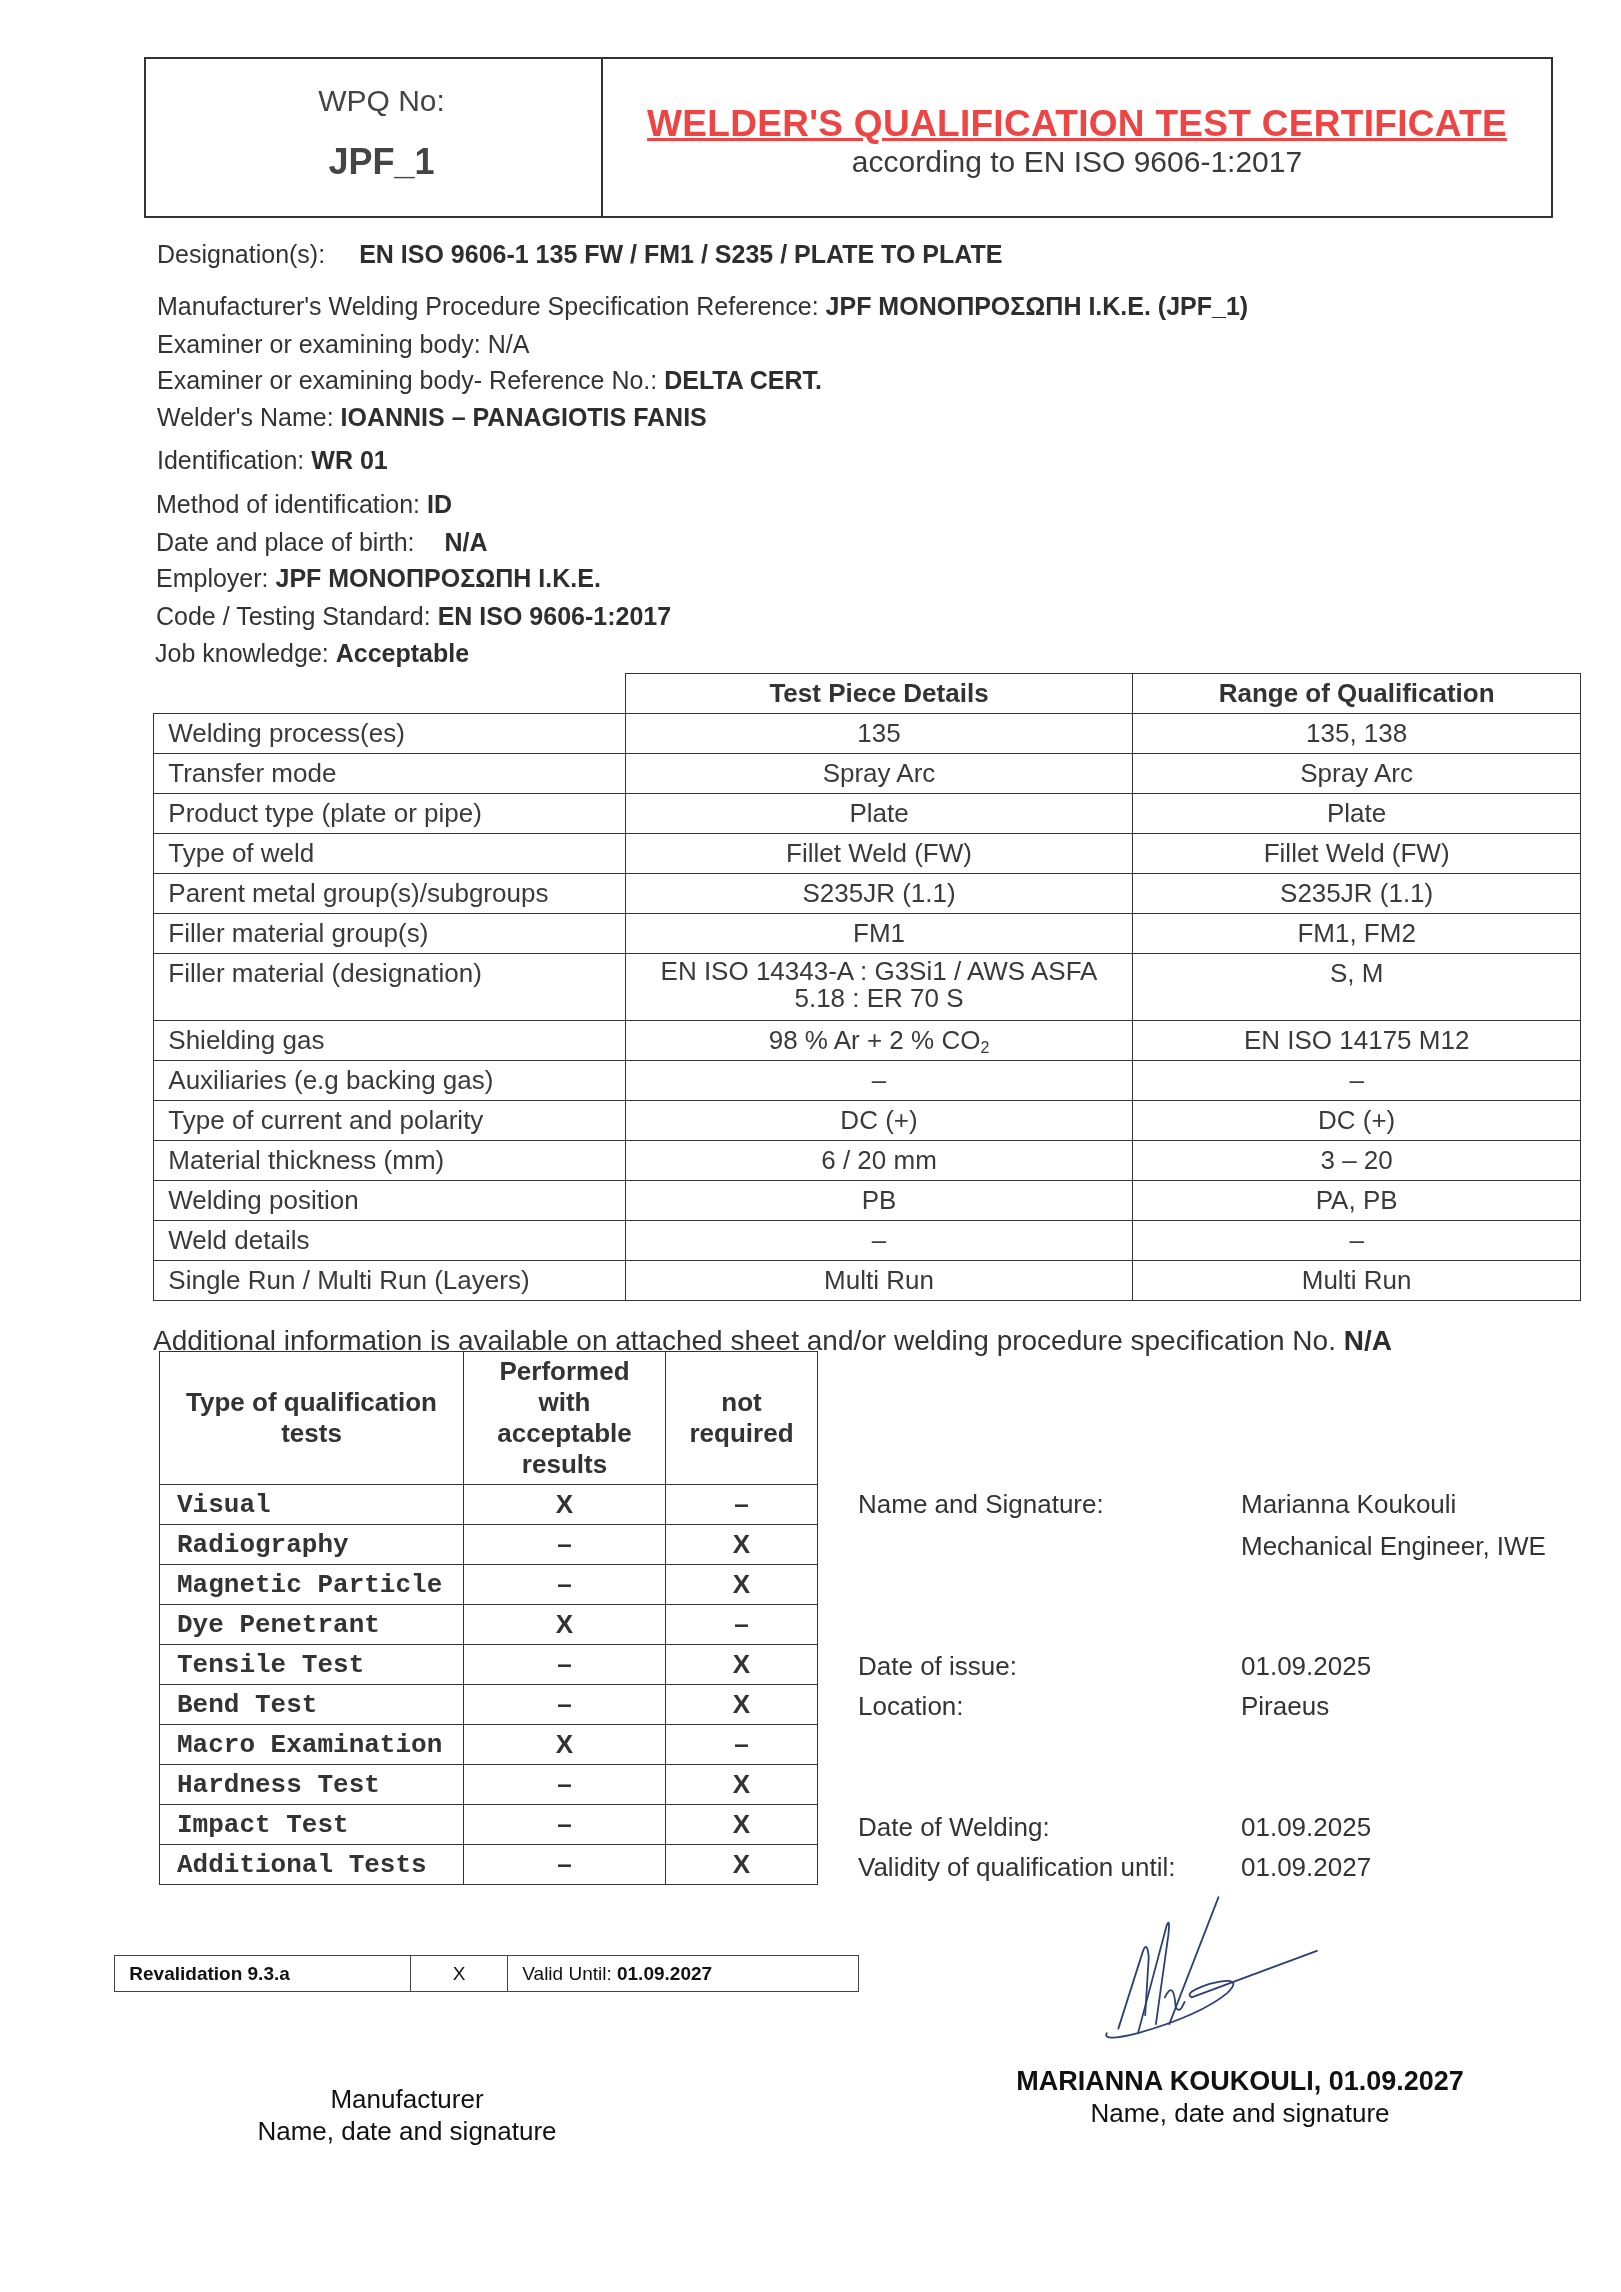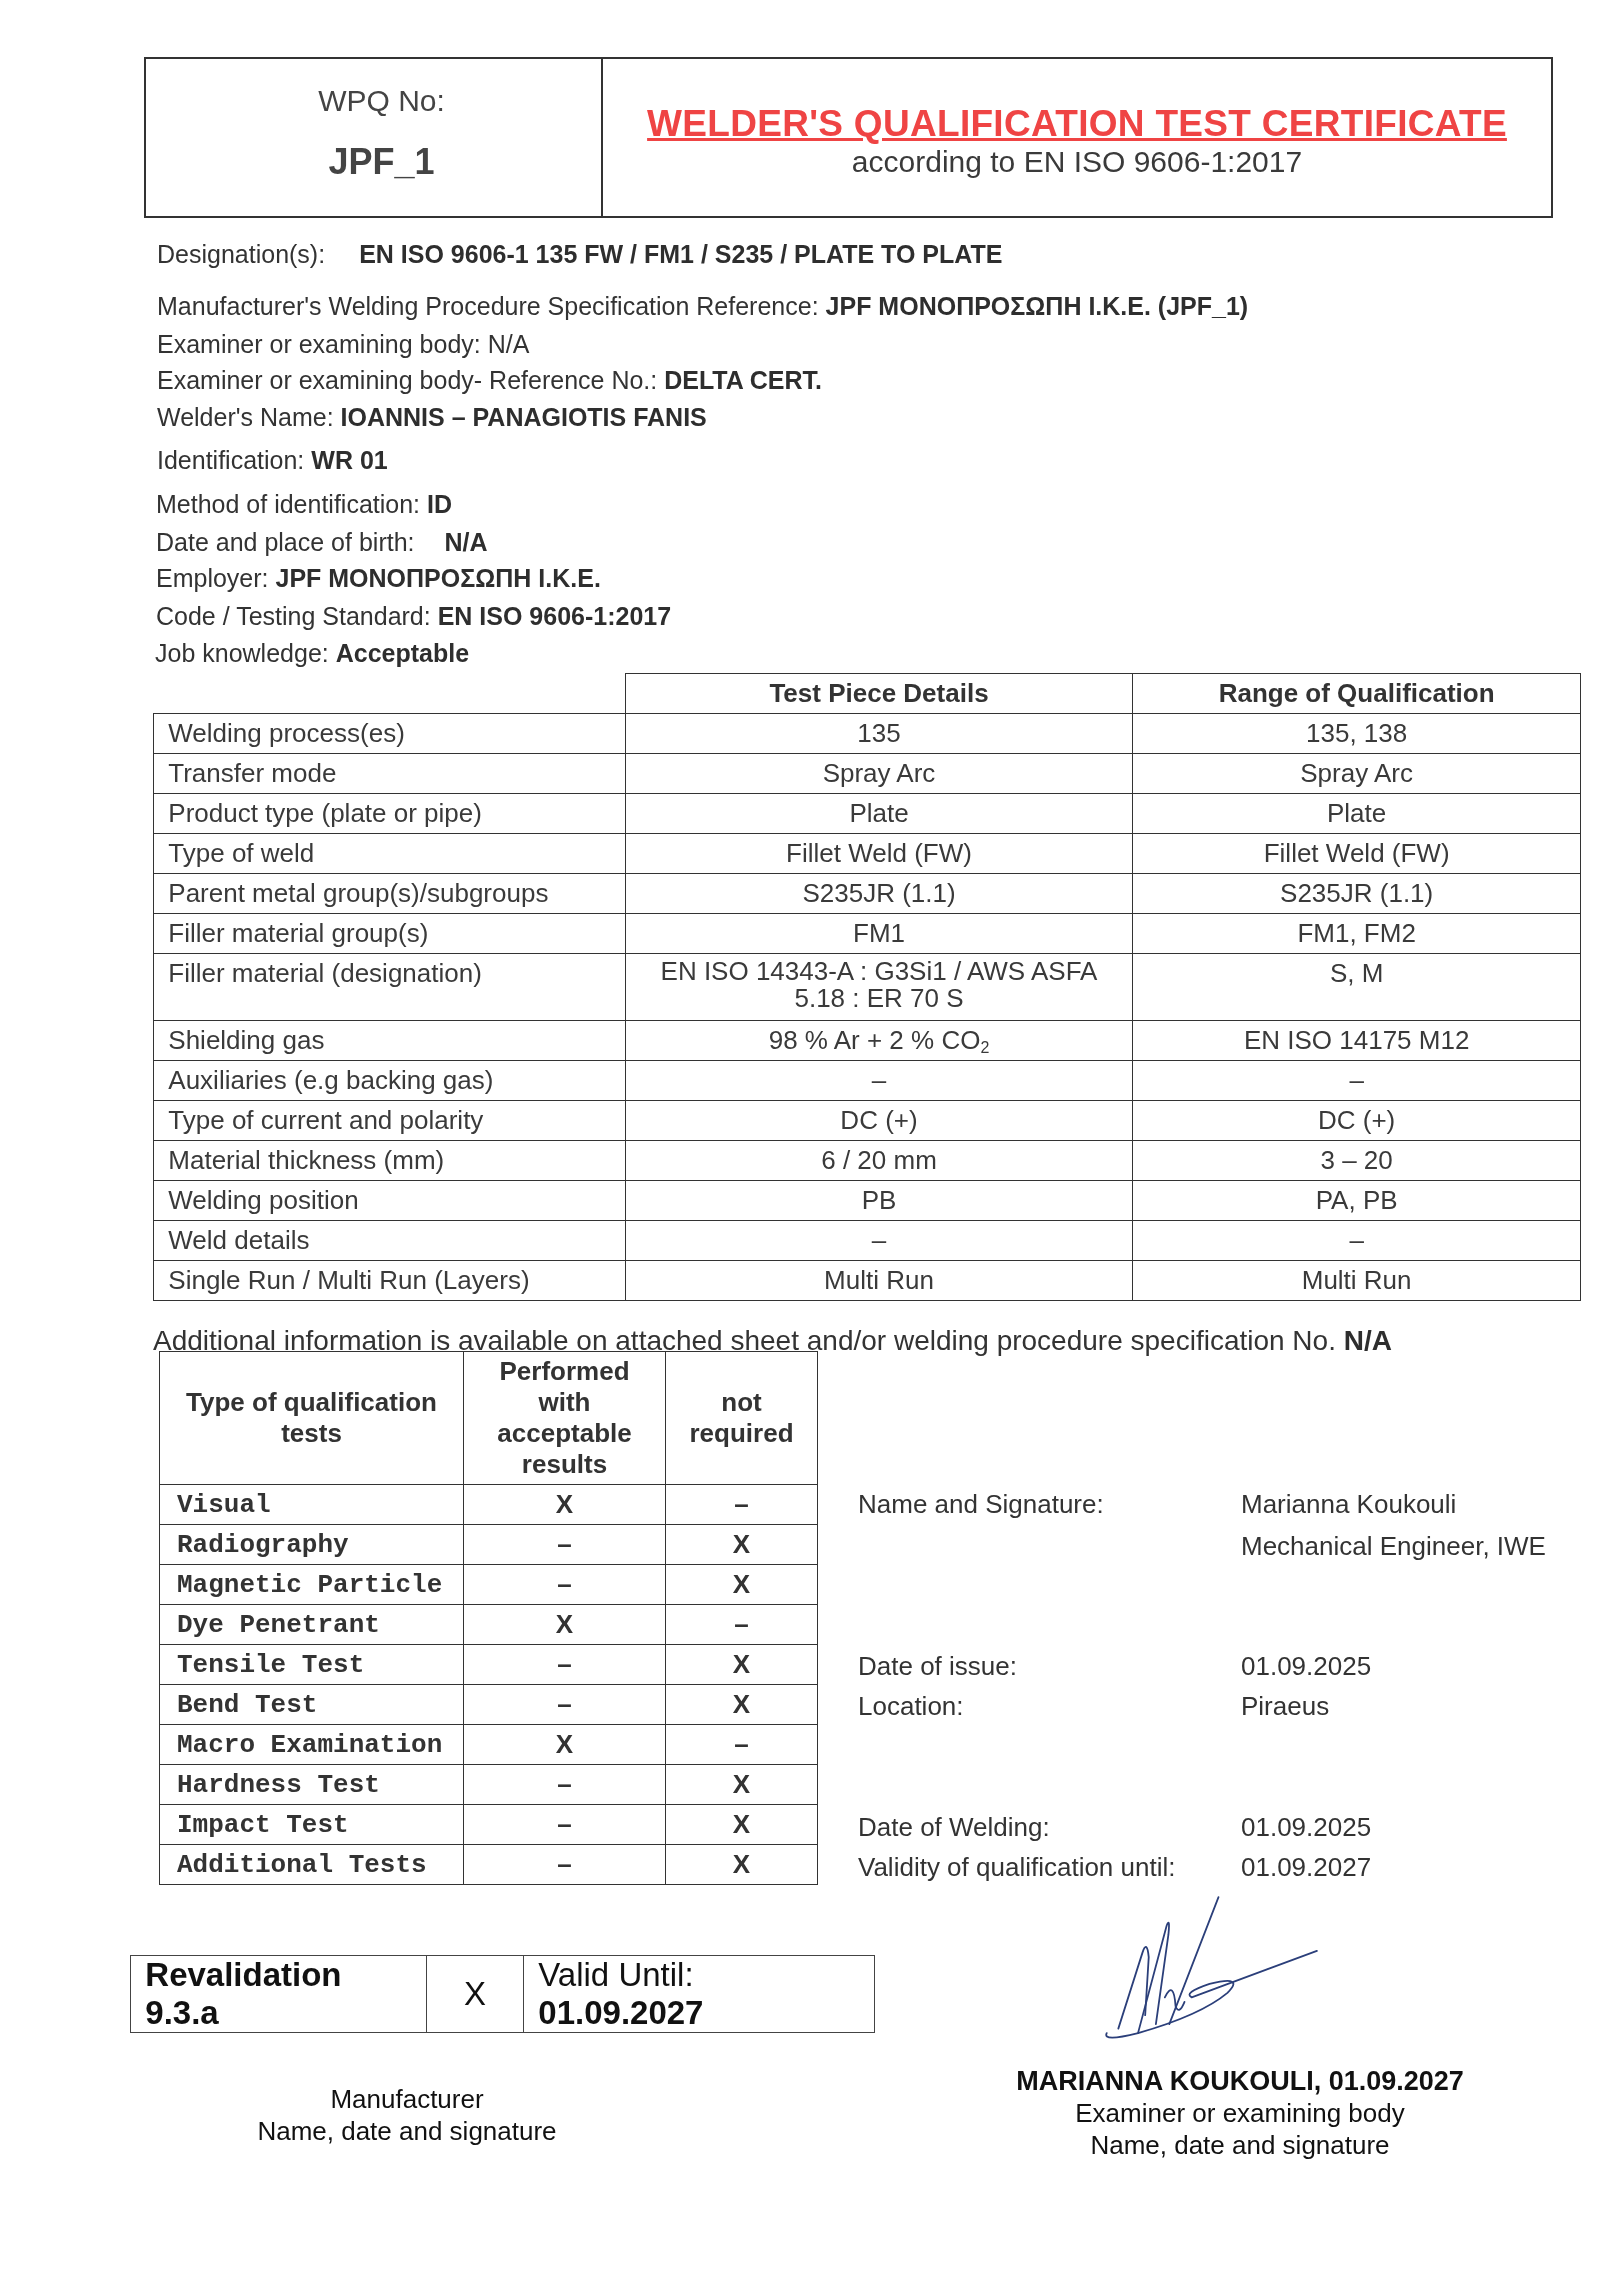--- a/index.html
+++ b/index.html
@@ -43,21 +43,21 @@
   .tests-table td.name { font-weight: bold; padding-left: 17px; width: 304px; font-family: Liberation Mono, monospace; }
   .tests-table td.mark { text-align: center; font-weight: bold; }
   .tests-table .w2 { width: 202px; }
   .tests-table .w3 { width: 152px; }
 
   
   .kv-label { font-size: 26px; color: #333; }
   .kv-value { font-size: 26px; color: #333; font-weight: normal; }
 
   
-  .reval { left: 130px; top: 1955px; font-size: 33px; }
+  .reval { left: 114px; top: 1955px; font-size: 19px; }
   .reval td { border: 1.8px solid #444; height: 36px; padding: 0 14.3px; color: #111; }
   .reval .r1 { font-weight: bold; width: 296px; }
   .reval .r2 { width: 97px; text-align: center; }
   .reval .r3 { width: 351px; }
   .reval b { font-weight: bold; }
 
   .sig-block { text-align: center; color: #111; font-size: 26px; line-height: 32px; }
   .sig-name { font-weight: bold; font-size: 27px; }
 </style>
 </head>
@@ -288,16 +288,15 @@
     <path d="M18 155 L 45 70 Q 50 55 52 75 L 48 140"></path>
     <path d="M40 160 L 72 40 Q 76 30 74 50 L 60 150"></path>
     <path d="M70 120 Q 80 100 82 130 Q 86 140 92 125"></path>
     <path d="M75 150 L 130 8"></path>
     <path d="M5 160 Q 0 170 40 160 Q 110 140 140 115 Q 160 95 120 105 Q 90 115 100 120 L 240 68"></path>
   </g>
 </svg>
 
 <div class="abs sig-block" style="left:949px; top:2065px; width:582px;">
   <div class="sig-name">MARIANNA KOUKOULI, 01.09.2027</div>
-  <div>Examiner or examining body</div>
   <div>Name, date and signature</div>
 </div>
 
 
 </body></html>

